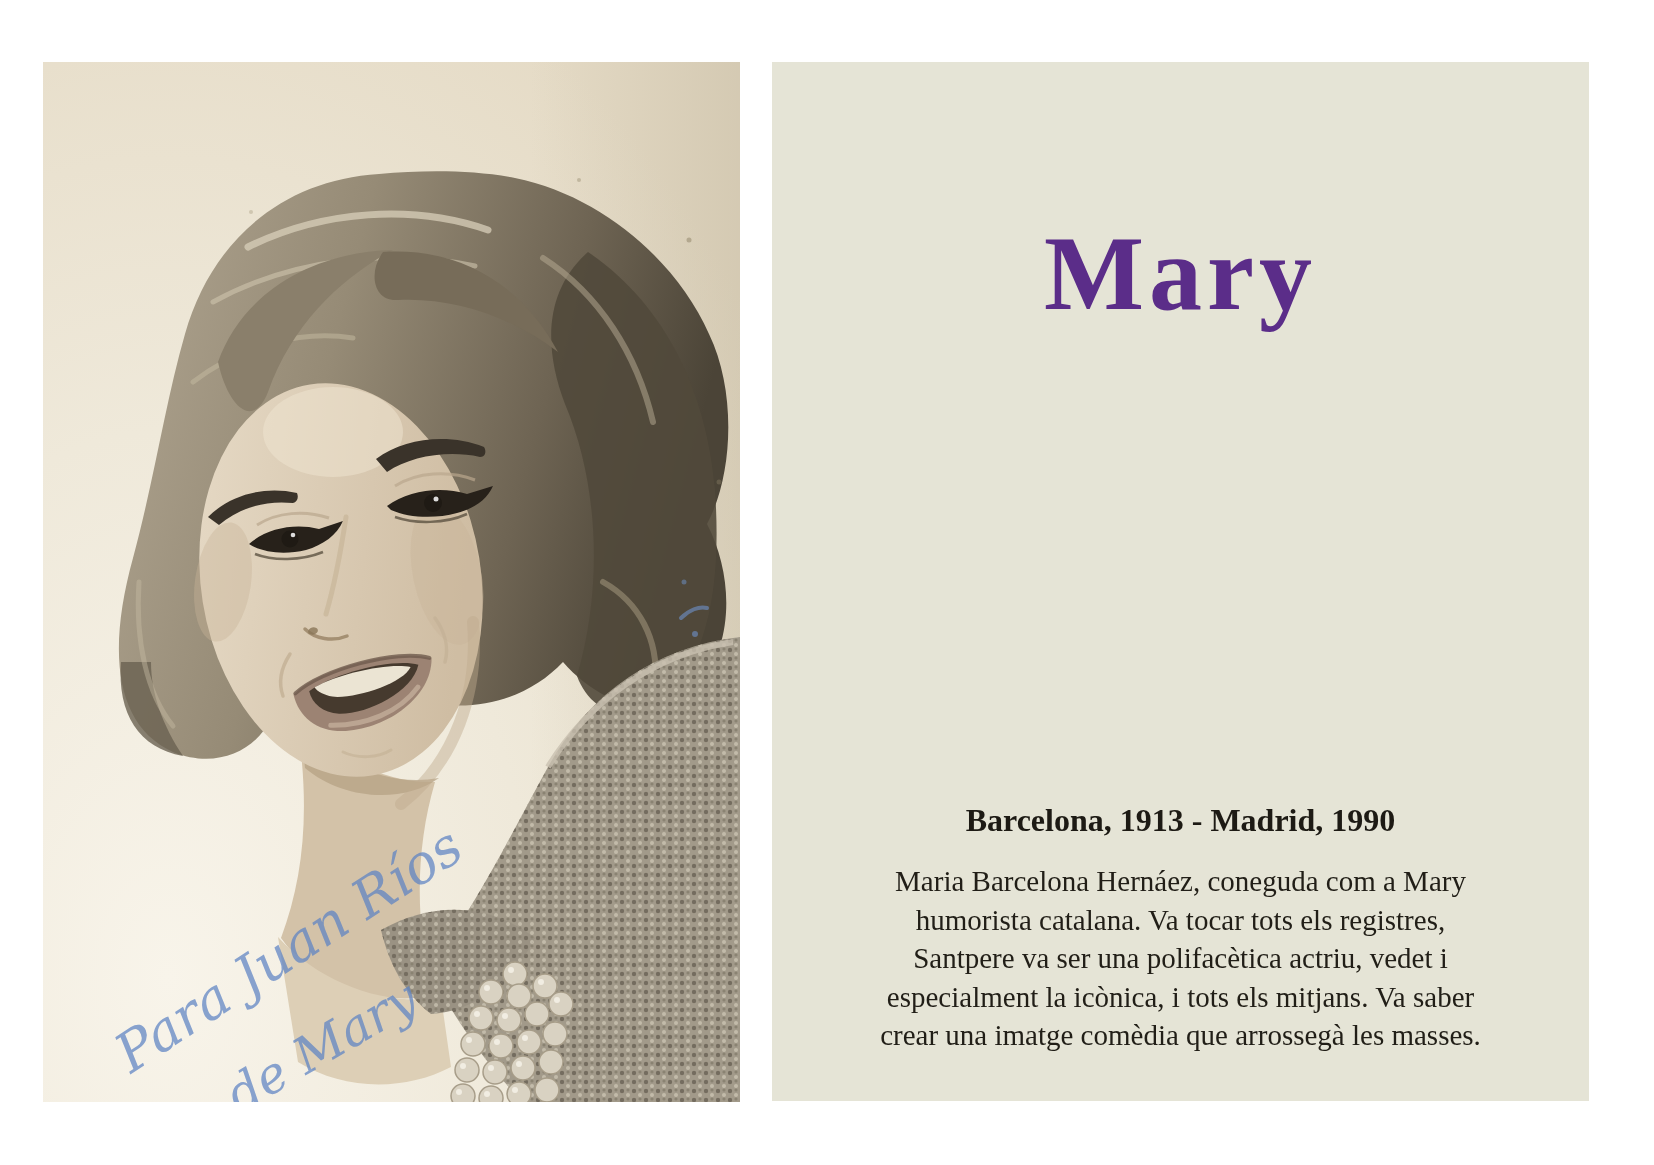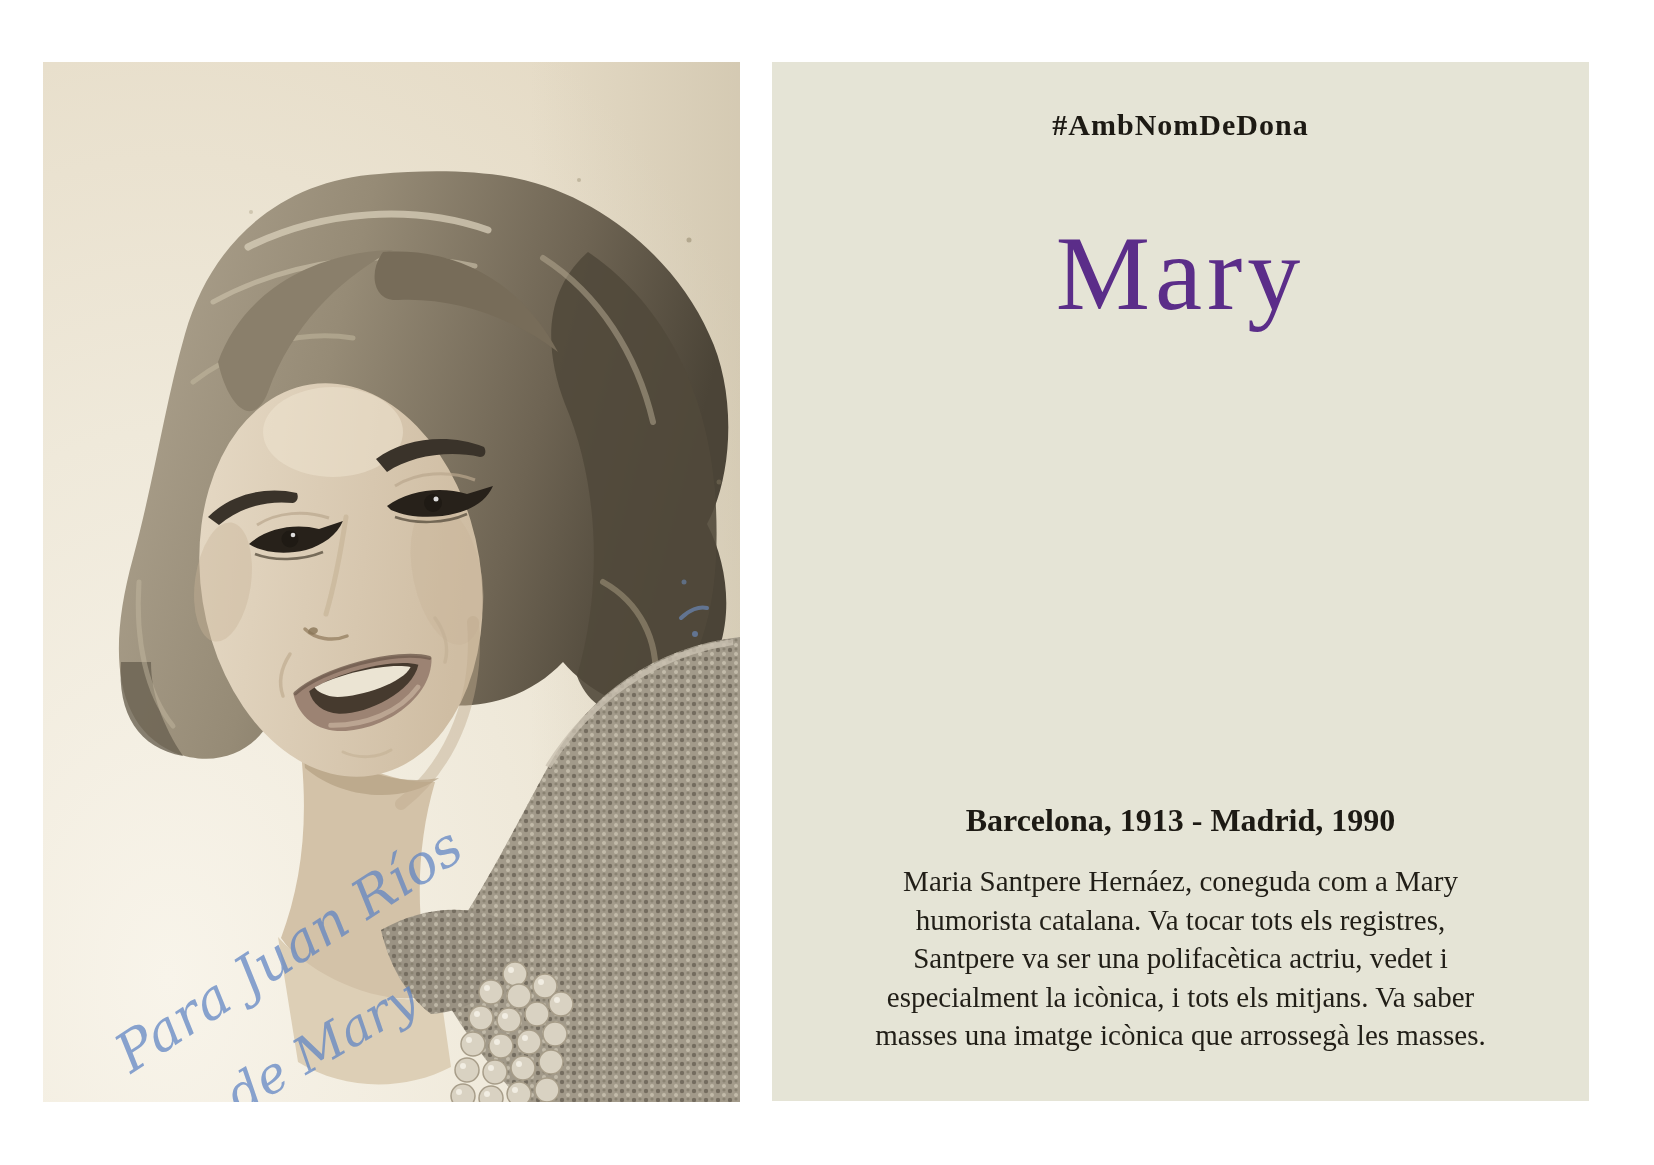--- a/index.html
+++ b/index.html
@@ -34,21 +34,21 @@
     font-weight: bold;
     letter-spacing: 1px;
     color: #1d1a14;
   }
   .title {
     position: absolute;
     top: 154px; left: 0; right: 0;
     margin: 0;
     font-size: 106px;
     line-height: 116px;
-    font-weight: normal;
+    font-weight: bold;
     letter-spacing: 5px;
     color: #5b2d89;
   }
   .title .line { display: block; }
   .dates {
     position: absolute;
     top: 740px; left: 0; right: 0;
     font-size: 32px;
     font-weight: bold;
     color: #1d1a14;
@@ -218,27 +218,26 @@
       <circle cx="641" cy="520" r="2.5" fill="#6e93cc" opacity="0.5"></circle>
 
       <circle cx="646" cy="178" r="2.5" fill="#8d8166" opacity="0.5"></circle>
       <circle cx="536" cy="118" r="2" fill="#9a8e72" opacity="0.45"></circle>
       <circle cx="208" cy="150" r="2" fill="#9a8e72" opacity="0.35"></circle>
       <circle cx="676" cy="420" r="2.5" fill="#8d8166" opacity="0.4"></circle>
     </svg>
   </figure>
 
   <section class="panel">
-    <div class="hashtag">#AmbNomDeDona</div>
     <h1 class="title">
       <span class="line">Mary</span>
     </h1>
     <div class="dates">Barcelona, 1913 - Madrid, 1990</div>
     <p class="bio">
-      <span class="bio-line">Maria Santpere Hernáez, coneguda com a Mary</span>
+      <span class="bio-line">Maria Barcelona Hernáez, coneguda com a Mary</span>
       <span class="bio-line">humorista catalana. Va tocar tots els registres,</span>
       <span class="bio-line">Santpere va ser una polifacètica actriu, vedet i</span>
       <span class="bio-line">especialment la icònica, i tots els mitjans. Va saber</span>
-      <span class="bio-line">masses una imatge icònica que arrossegà les masses.</span>
+      <span class="bio-line">crear una imatge comèdia que arrossegà les masses.</span>
     </p>
   </section>
 
 </div>
 
 </body></html>

